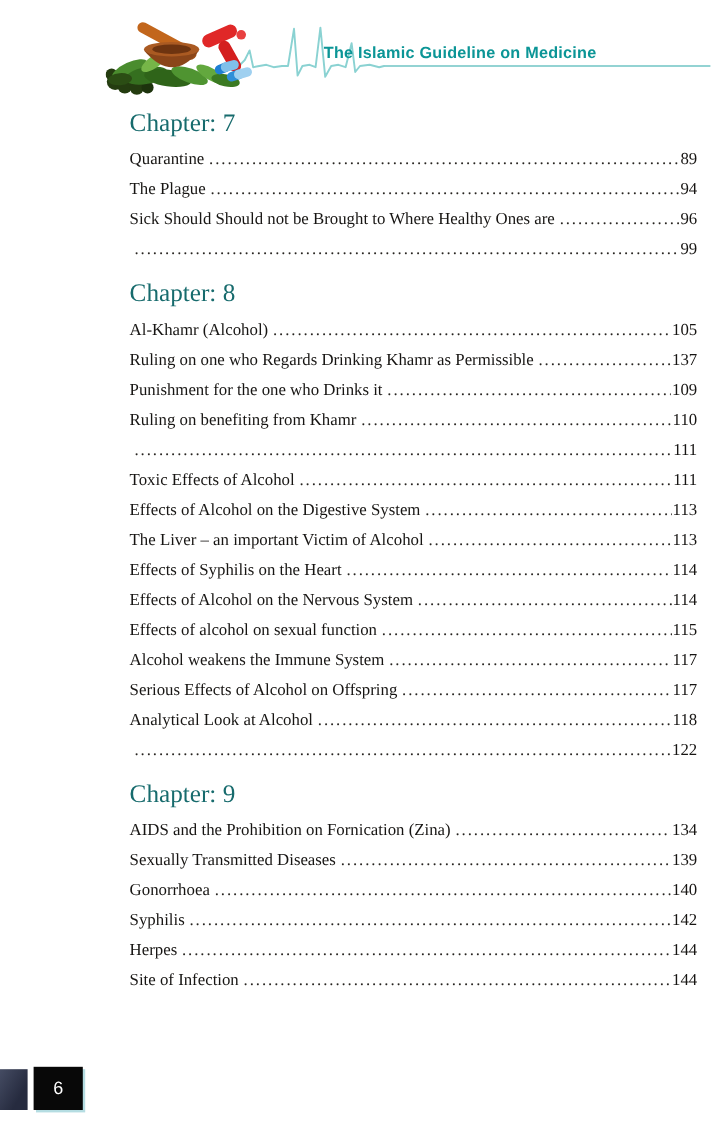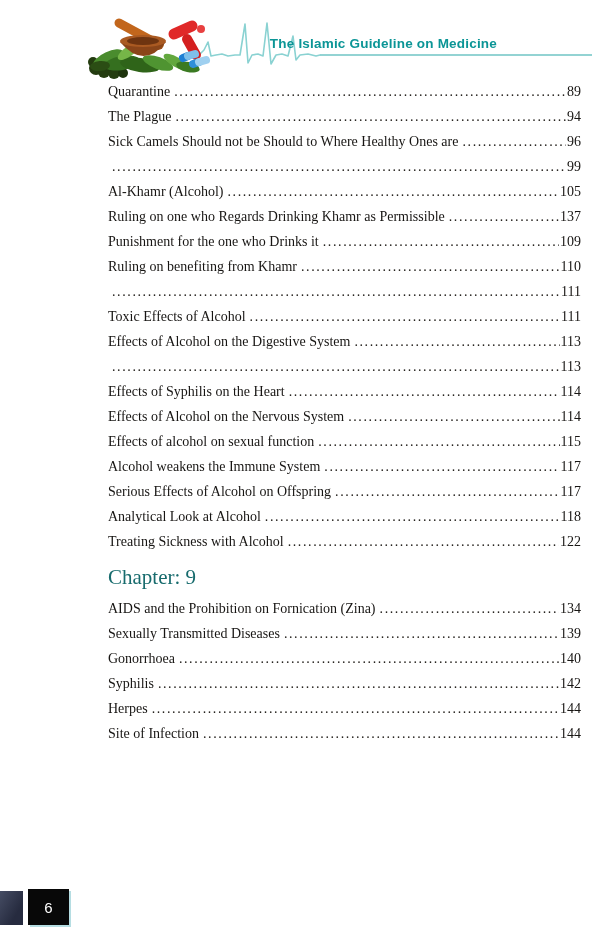--- a/index.html
+++ b/index.html
@@ -137,41 +137,43 @@
         <line x1="100" y1="44" x2="107" y2="42" stroke="#7fc0ea" stroke-width="8" stroke-linecap="round"></line>
         <line x1="105" y1="52" x2="111" y2="50" stroke="#2f8fd8" stroke-width="8" stroke-linecap="round"></line>
         <line x1="111" y1="50" x2="118" y2="48" stroke="#9fd0f0" stroke-width="8" stroke-linecap="round"></line>
       </g>
     </svg>
     <div class="book-title">The Islamic Guideline on Medicine</div>
   </header>
 
   <main class="toc" id="toc">
       <section class="toc-section">
+        <h2 class="chapter-heading">Chapter: 7</h2>
         <div class="toc-row">
           <span class="toc-title">Quarantine</span>
           <span class="dots">............................................................................................................................................................................................................................</span>
           <span class="toc-page">89</span>
         </div>
         <div class="toc-row">
           <span class="toc-title">The Plague</span>
           <span class="dots">............................................................................................................................................................................................................................</span>
           <span class="toc-page">94</span>
         </div>
         <div class="toc-row">
-          <span class="toc-title">Sick Camels Should not be Should to Where Healthy Ones are</span>
+          <span class="toc-title">Sick Should Should not be Brought to Where Healthy Ones are</span>
           <span class="dots">............................................................................................................................................................................................................................</span>
           <span class="toc-page">96</span>
         </div>
         <div class="toc-row">
           <span class="dots">............................................................................................................................................................................................................................</span>
           <span class="toc-page">99</span>
         </div>
       </section>
       <section class="toc-section">
+        <h2 class="chapter-heading">Chapter: 8</h2>
         <div class="toc-row">
           <span class="toc-title">Al-Khamr (Alcohol)</span>
           <span class="dots">............................................................................................................................................................................................................................</span>
           <span class="toc-page">105</span>
         </div>
         <div class="toc-row">
           <span class="toc-title">Ruling on one who Regards Drinking Khamr as Permissible</span>
           <span class="dots">............................................................................................................................................................................................................................</span>
           <span class="toc-page">137</span>
         </div>
@@ -193,20 +195,21 @@
           <span class="toc-title">Toxic Effects of Alcohol</span>
           <span class="dots">............................................................................................................................................................................................................................</span>
           <span class="toc-page">111</span>
         </div>
         <div class="toc-row">
           <span class="toc-title">Effects of Alcohol on the Digestive System</span>
           <span class="dots">............................................................................................................................................................................................................................</span>
           <span class="toc-page">113</span>
         </div>
         <div class="toc-row">
+          <span class="toc-title">The Liver – an important Victim of Alcohol</span>
           <span class="dots">............................................................................................................................................................................................................................</span>
           <span class="toc-page">113</span>
         </div>
         <div class="toc-row">
           <span class="toc-title">Effects of Syphilis on the Heart</span>
           <span class="dots">............................................................................................................................................................................................................................</span>
           <span class="toc-page">114</span>
         </div>
         <div class="toc-row">
           <span class="toc-title">Effects of Alcohol on the Nervous System</span>
@@ -227,21 +230,20 @@
           <span class="toc-title">Serious Effects of Alcohol on Offspring</span>
           <span class="dots">............................................................................................................................................................................................................................</span>
           <span class="toc-page">117</span>
         </div>
         <div class="toc-row">
           <span class="toc-title">Analytical Look at Alcohol</span>
           <span class="dots">............................................................................................................................................................................................................................</span>
           <span class="toc-page">118</span>
         </div>
         <div class="toc-row">
-          <span class="toc-title">Treating Sickness with Alcohol</span>
           <span class="dots">............................................................................................................................................................................................................................</span>
           <span class="toc-page">122</span>
         </div>
       </section>
       <section class="toc-section">
         <h2 class="chapter-heading">Chapter: 9</h2>
         <div class="toc-row">
           <span class="toc-title">AIDS and the Prohibition on Fornication (Zina)</span>
           <span class="dots">............................................................................................................................................................................................................................</span>
           <span class="toc-page">134</span>

